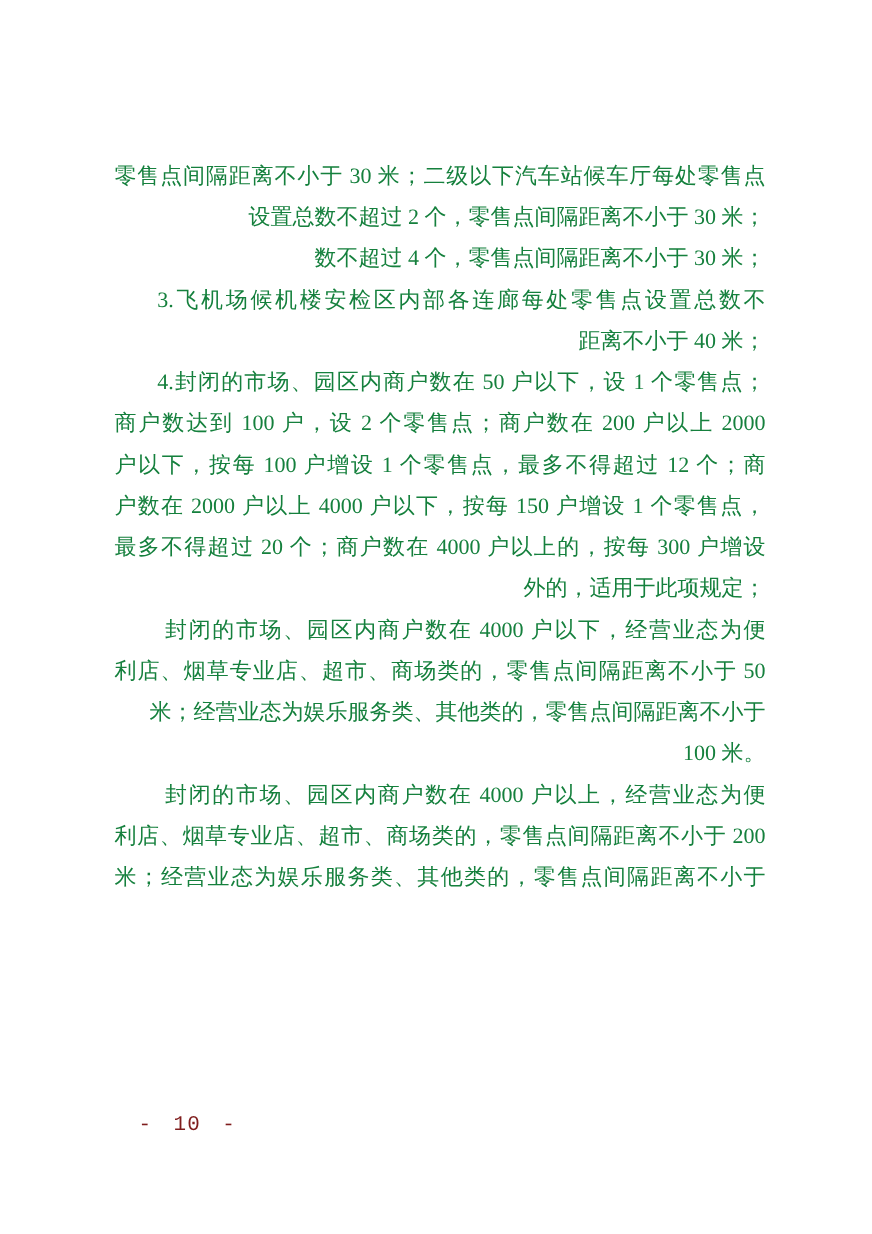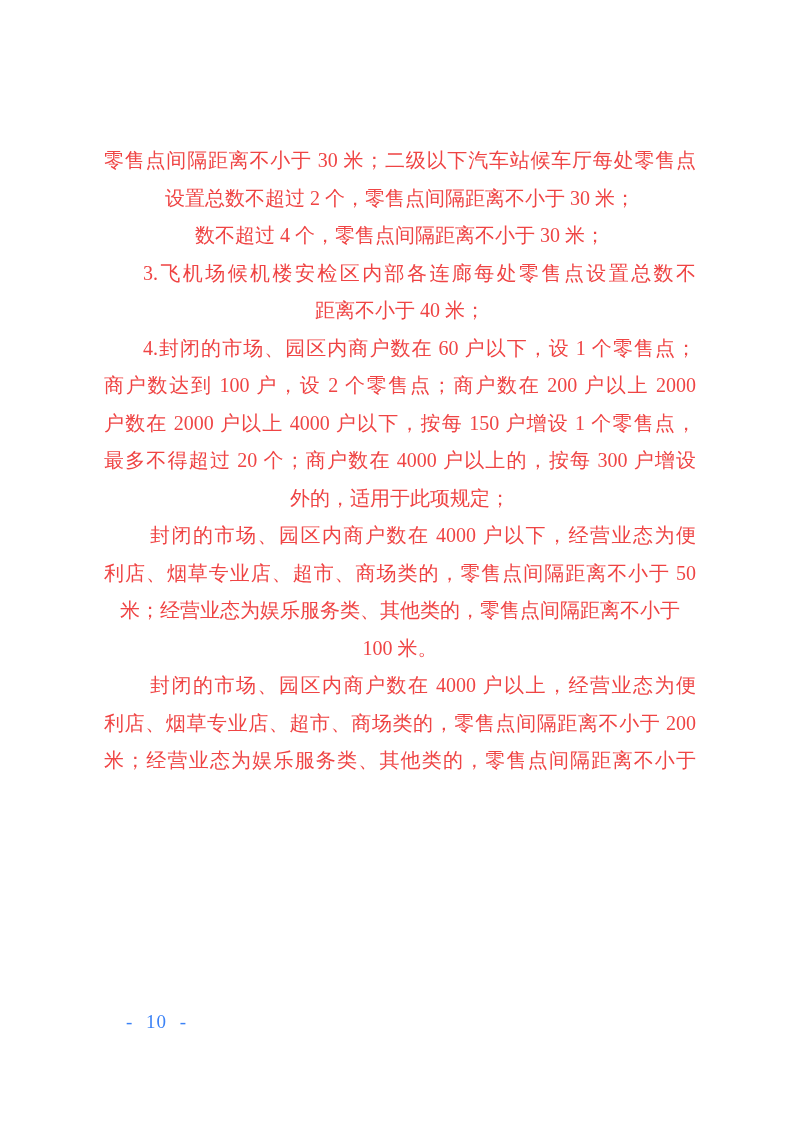--- a/index.html
+++ b/index.html
@@ -13,64 +13,66 @@
     height: 1122px;
     background: #ffffff;
     overflow: hidden;
     font-family: "Liberation Serif", serif;
   }
   .text-block {
     position: absolute;
     left: 104px;
     top: 142px;
     width: 592px;
-    color: #ef4444;
+    color: #15803d;
     font-size: 20px;
     line-height: 37.5px;
   }
   .doc-line {
-    text-align: center;
+    text-align: right;
     white-space: normal;
     overflow: hidden;
     height: 37.5px;
   }
   .doc-line.fill {
     text-align: justify;
     text-align-last: justify;
   }
   .doc-line.indent-num {
     padding-left: 39px;
   }
   .doc-line.indent-cjk {
     padding-left: 46px;
   }
   .footer {
     position: absolute;
     left: 126px;
     top: 1008px;
-    color: #3b82f6;
+    color: #7f1d1d;
     font-size: 19px;
     line-height: 28px;
     word-spacing: 7px;
     letter-spacing: 1px;
+    font-family: Liberation Mono, monospace;
   }
 </style>
 </head>
 <body>
 
 <div class="page">
 
   <div class="text-block">
     <div class="doc-line fill">零售点间隔距离不小于 30 米；二级以下汽车站候车厅每处零售点</div>
     <div class="doc-line">设置总数不超过 2 个，零售点间隔距离不小于 30 米；</div>
     <div class="doc-line">数不超过 4 个，零售点间隔距离不小于 30 米；</div>
     <div class="doc-line fill indent-num">3.飞机场候机楼安检区内部各连廊每处零售点设置总数不</div>
     <div class="doc-line">距离不小于 40 米；</div>
-    <div class="doc-line fill indent-num">4.封闭的市场、园区内商户数在 60 户以下，设 1 个零售点；</div>
+    <div class="doc-line fill indent-num">4.封闭的市场、园区内商户数在 50 户以下，设 1 个零售点；</div>
     <div class="doc-line fill">商户数达到 100 户，设 2 个零售点；商户数在 200 户以上 2000</div>
+    <div class="doc-line fill">户以下，按每 100 户增设 1 个零售点，最多不得超过 12 个；商</div>
     <div class="doc-line fill">户数在 2000 户以上 4000 户以下，按每 150 户增设 1 个零售点，</div>
     <div class="doc-line fill">最多不得超过 20 个；商户数在 4000 户以上的，按每 300 户增设</div>
     <div class="doc-line">外的，适用于此项规定；</div>
     <div class="doc-line fill indent-cjk">封闭的市场、园区内商户数在 4000 户以下，经营业态为便</div>
     <div class="doc-line fill">利店、烟草专业店、超市、商场类的，零售点间隔距离不小于 50</div>
     <div class="doc-line">米；经营业态为娱乐服务类、其他类的，零售点间隔距离不小于</div>
     <div class="doc-line">100 米。</div>
     <div class="doc-line fill indent-cjk">封闭的市场、园区内商户数在 4000 户以上，经营业态为便</div>
     <div class="doc-line fill">利店、烟草专业店、超市、商场类的，零售点间隔距离不小于 200</div>
     <div class="doc-line fill">米；经营业态为娱乐服务类、其他类的，零售点间隔距离不小于</div>

